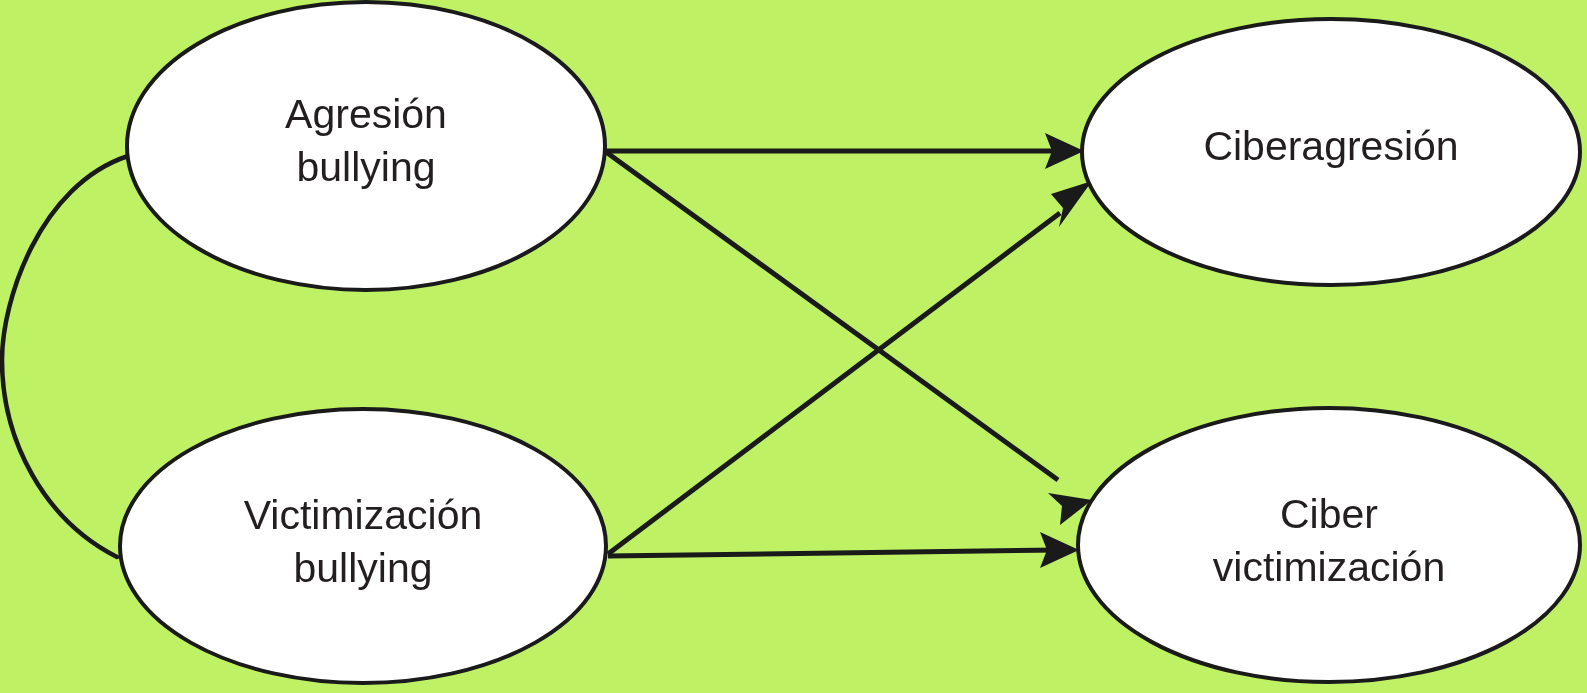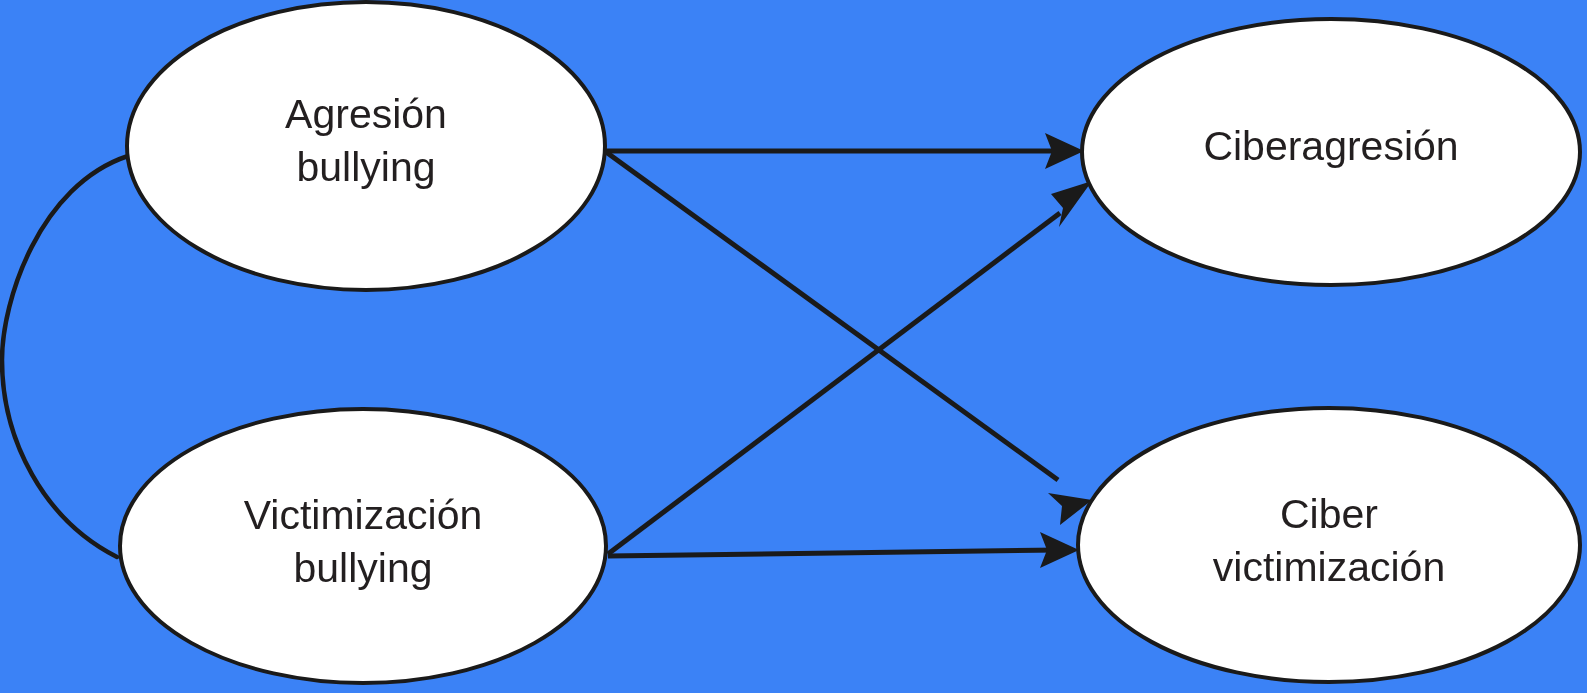--- a/index.html
+++ b/index.html
@@ -8,21 +8,21 @@
     padding: 0;
     background: #ffffff;
   }
   body {
     font-family: "Liberation Sans", sans-serif;
   }
   #diagram-root {
     position: relative;
     width: 1587px;
     height: 693px;
-    background: #3b82f6;
+    background: #bef264;
     overflow: hidden;
   }
   #diagram-svg {
     position: absolute;
     top: 0;
     left: 0;
     width: 1587px;
     height: 693px;
     display: block;
   }

